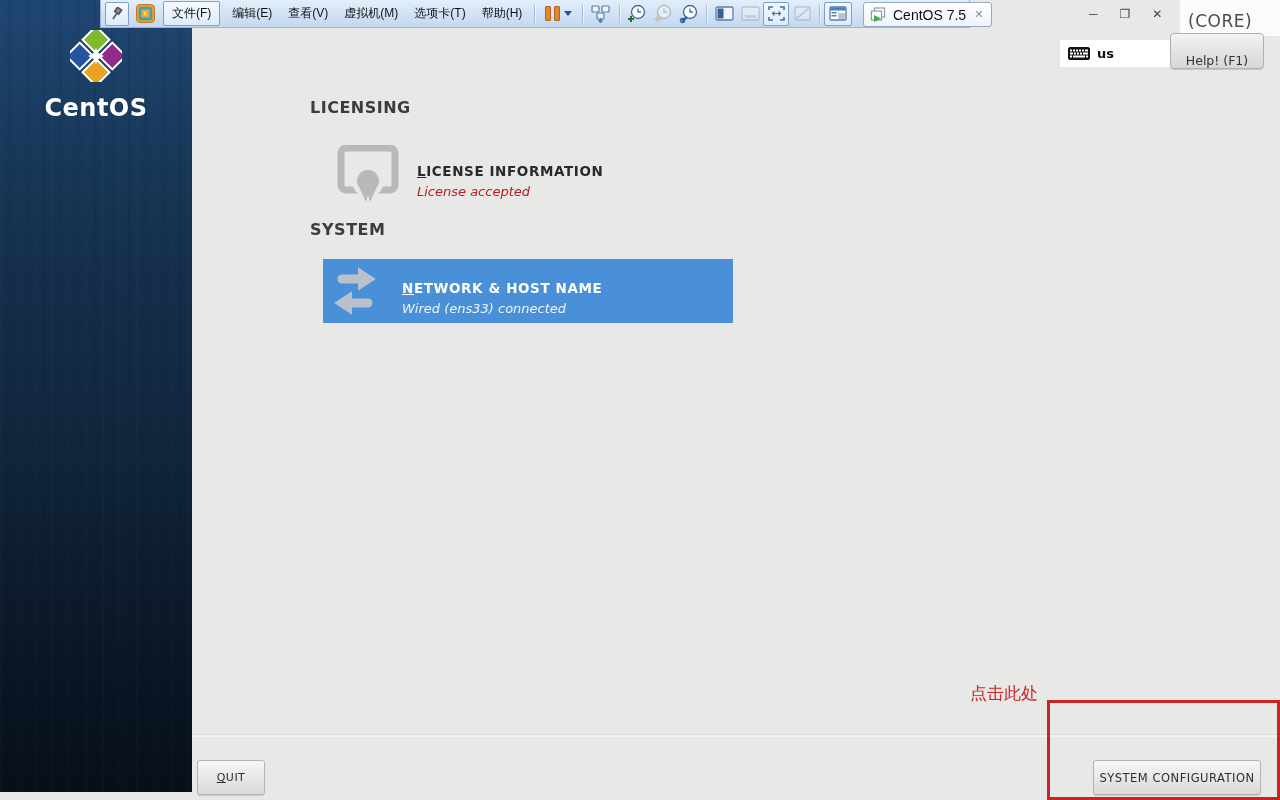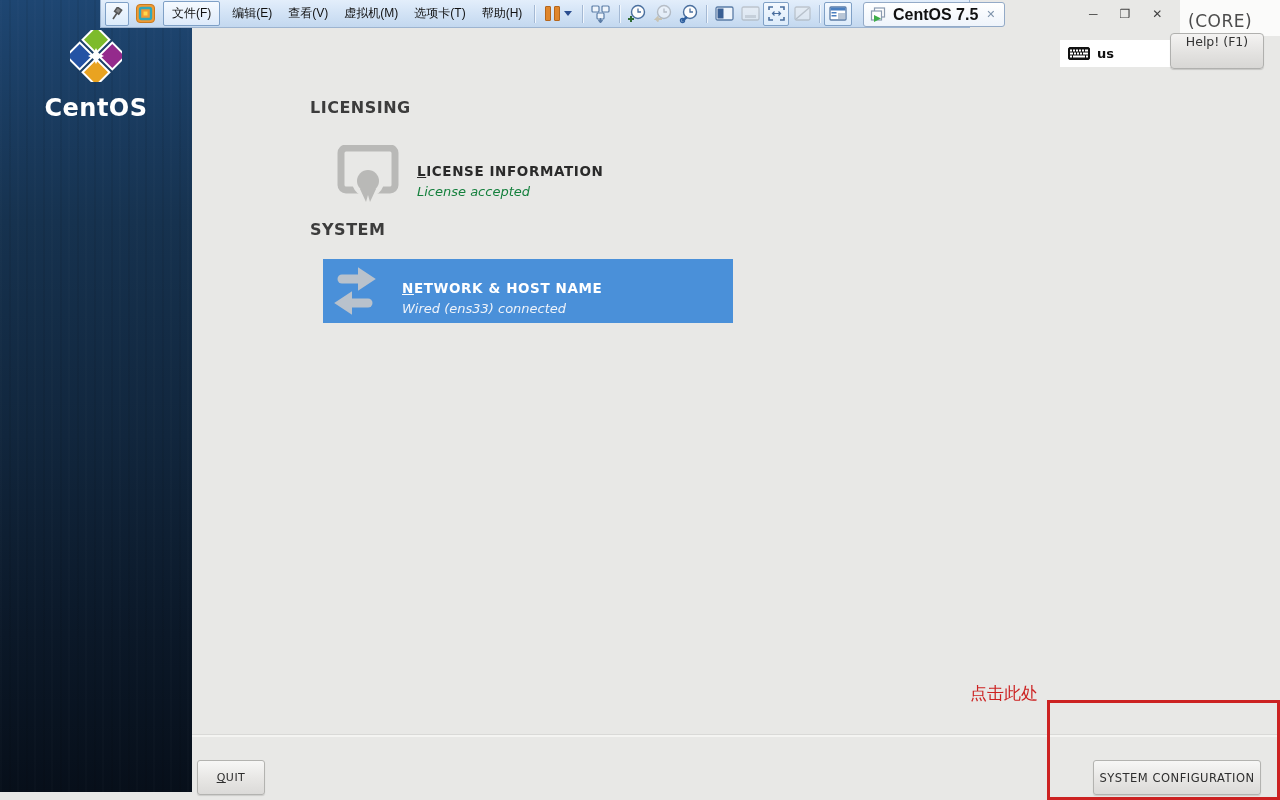--- a/index.html
+++ b/index.html
@@ -14,29 +14,29 @@
   .logo-wrap{position:absolute;left:0;top:30px;width:192px;text-align:center;}
   .brand{margin-top:8px;color:#ffffff;font-size:24px;font-weight:bold;letter-spacing:.5px;font-family:"DejaVu Sans",sans-serif;}
 
   
   .core-band{position:absolute;left:1180px;top:0;width:100px;height:36px;background:#fbfbfa;}
   .core-label{position:absolute;left:8px;top:11px;font-size:17px;color:#4c4c4c;letter-spacing:.5px;}
   .kbd-strip{position:absolute;left:1060px;top:40px;width:112px;height:27px;background:#ffffff;display:flex;align-items:center;gap:7px;padding-left:8px;box-sizing:border-box;}
   .kbd-strip .lang{font-size:13px;font-weight:bold;color:#111;}
   .help-btn{position:absolute;left:1170px;top:33px;width:92px;height:34px;border:1px solid #b0b0ae;border-radius:4px;
     background:linear-gradient(180deg,#f4f3f2,#e2e1df 60%,#d8d7d5);box-shadow:0 1px 1px rgba(0,0,0,.15);
-    display:flex;align-items:flex-start;justify-content:center;font-size:12.5px;color:#333;cursor:default;}
+    display:flex;align-items:flex-end;justify-content:center;font-size:12.5px;color:#333;cursor:default;}
 
   
   .section-title{position:absolute;font-size:16px;font-weight:600;color:#3c3c3c;letter-spacing:.5px;}
   .hub-item{position:absolute;display:flex;align-items:center;cursor:default;}
   .hub-icon{flex:0 0 auto;}
   .hub-text{margin-left:18px;margin-top:13px;}
   .hub-title{font-size:13.5px;font-weight:bold;color:#2a2a2a;letter-spacing:.6px;}
-  .hub-sub{font-size:13px;font-style:italic;color:#15803d;margin-top:5px;}
+  .hub-sub{font-size:13px;font-style:italic;color:#b91c1c;margin-top:5px;}
   .hub-item.selected{background:#4a90d9;}
   .hub-item.selected .hub-title{color:#ffffff;}
   .hub-item.selected .hub-sub{color:#eef3fa;}
   .mn{text-decoration:underline;}
 
   
   .footer-rule{position:absolute;left:192px;top:734px;width:1088px;height:2px;
     border-top:1px solid #d9d9d7;background:#f4f4f2;}
   .gbtn{position:absolute;height:33px;border:1px solid #b3b3b0;border-radius:3px;
     background:linear-gradient(180deg,#f7f7f6,#e7e6e4 55%,#dbdad8);box-shadow:0 1px 1px rgba(0,0,0,.12);
@@ -55,21 +55,21 @@
     box-sizing:border-box;display:flex;align-items:center;font-family:"Liberation Sans","DejaVu Sans",sans-serif;z-index:30;}
   .tb-btn{display:flex;align-items:center;justify-content:center;height:22px;border:1px solid transparent;border-radius:2px;}
   .tb-btn.framed{border-color:#7fa0c6;background:linear-gradient(180deg,#f4f9ff,#dcebfa);}
   .menu-item{font-size:12px;color:#111;padding:3px 8px;white-space:nowrap;}
   .menu-item.framed{border:1px solid #7fa0c6;border-radius:2px;background:linear-gradient(180deg,#f6faff,#ddeafa);}
   .tb-sep{width:1px;height:18px;background:#a4b9d4;margin:0 4px;box-shadow:1px 0 0 #f0f6fd;}
   .caret{width:0;height:0;border-left:4px solid transparent;border-right:4px solid transparent;border-top:5px solid #2a4d8f;margin-left:4px;}
   .dim{opacity:.45;}
   .vm-tab{position:absolute;left:762px;top:2px;height:23px;padding:0 8px 0 6px;display:flex;align-items:center;gap:6px;
     background:linear-gradient(180deg,#ffffff,#eef4fb);border:1px solid #93aac7;border-radius:3px;}
-  .vm-tab .tab-title{font-size:16px;font-weight:bold;color:#111;white-space:nowrap;}
+  .vm-tab .tab-title{font-size:14px;font-weight:normal;color:#111;white-space:nowrap;}
   .vm-tab .tab-close{font-size:11px;color:#7e93ab;margin-left:2px;}
   .win-ctrls{position:absolute;left:988px;top:0;height:28px;display:flex;align-items:center;gap:22px;color:#3f3f3f;}
   .win-ctrls span{font-size:12px;line-height:1;cursor:default;}
 
   .pause-bars{display:flex;gap:3px;}
   .pause-bars i{display:block;width:4px;height:13px;background:#e0862c;border:1px solid #b5661c;border-radius:1px;}
 </style>
 </head>
 <body>
 

